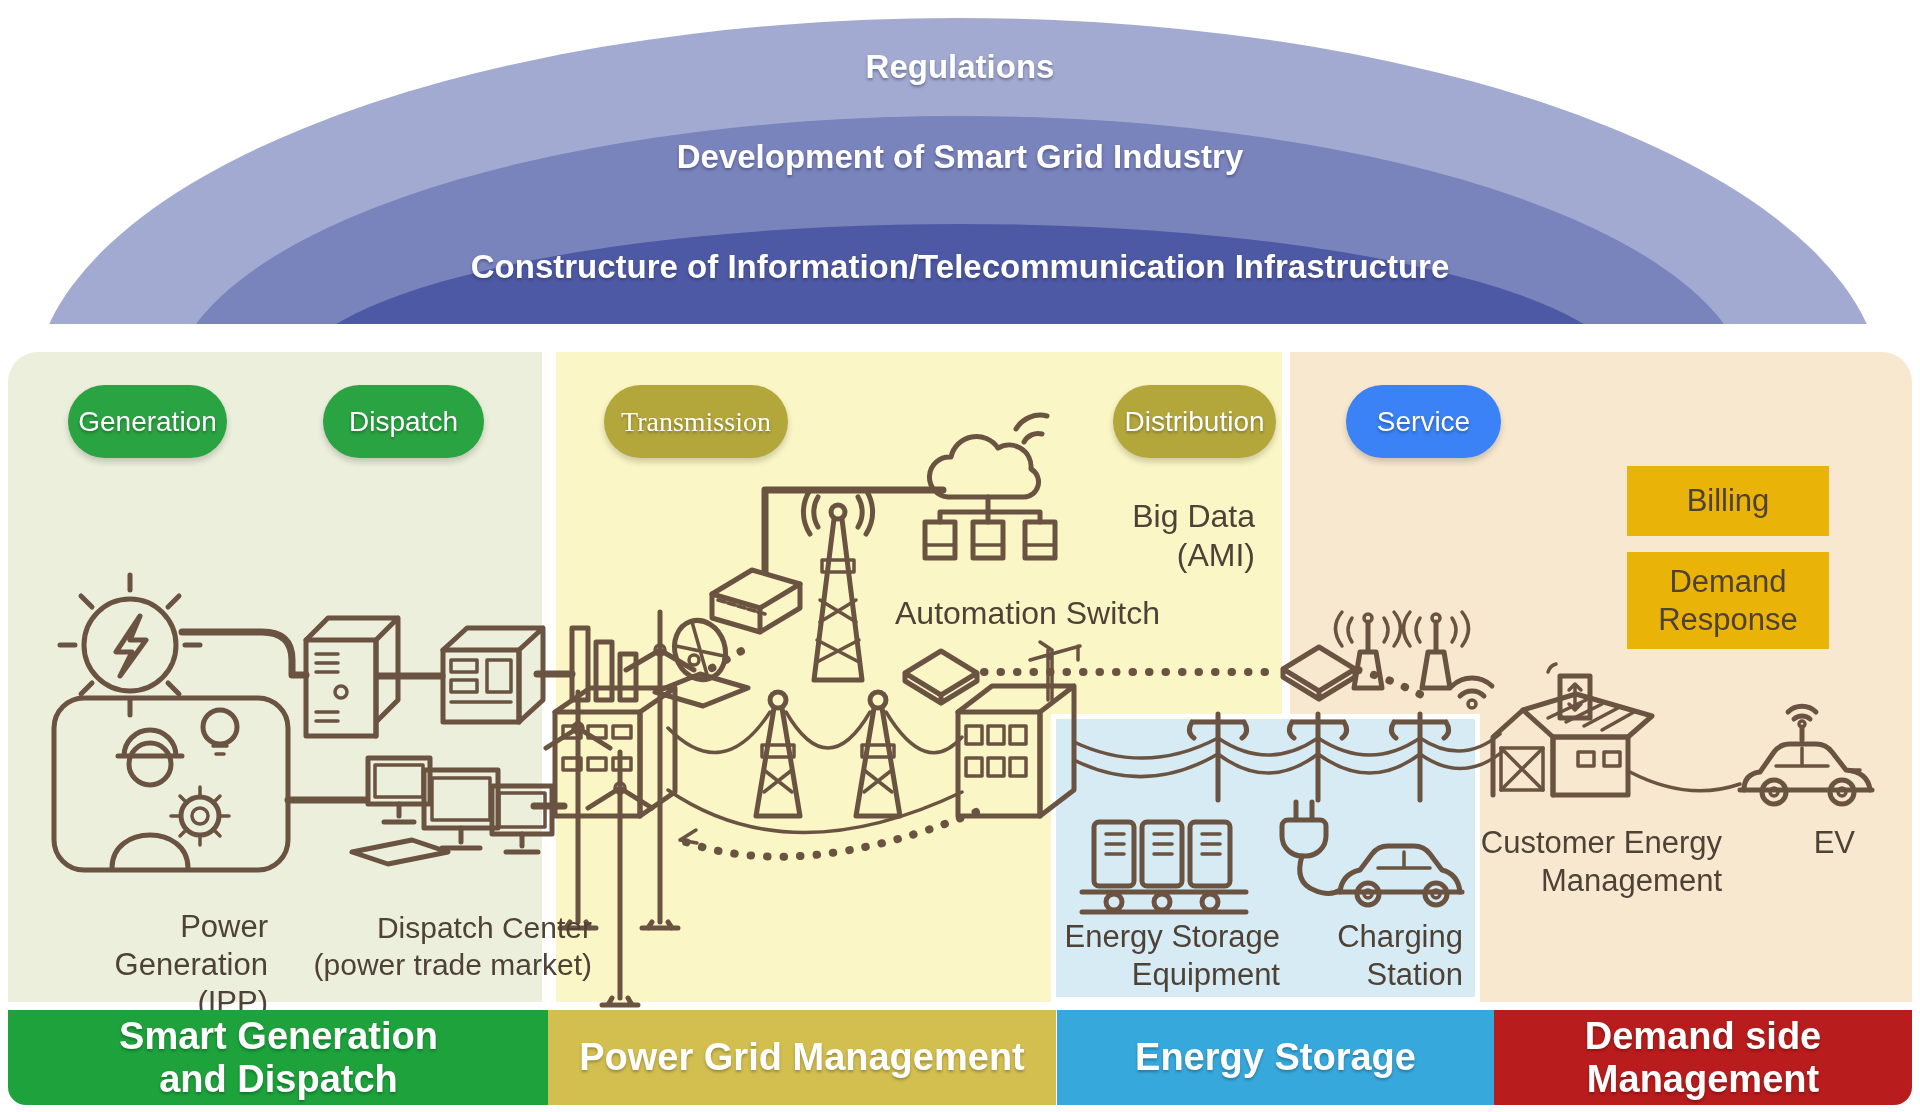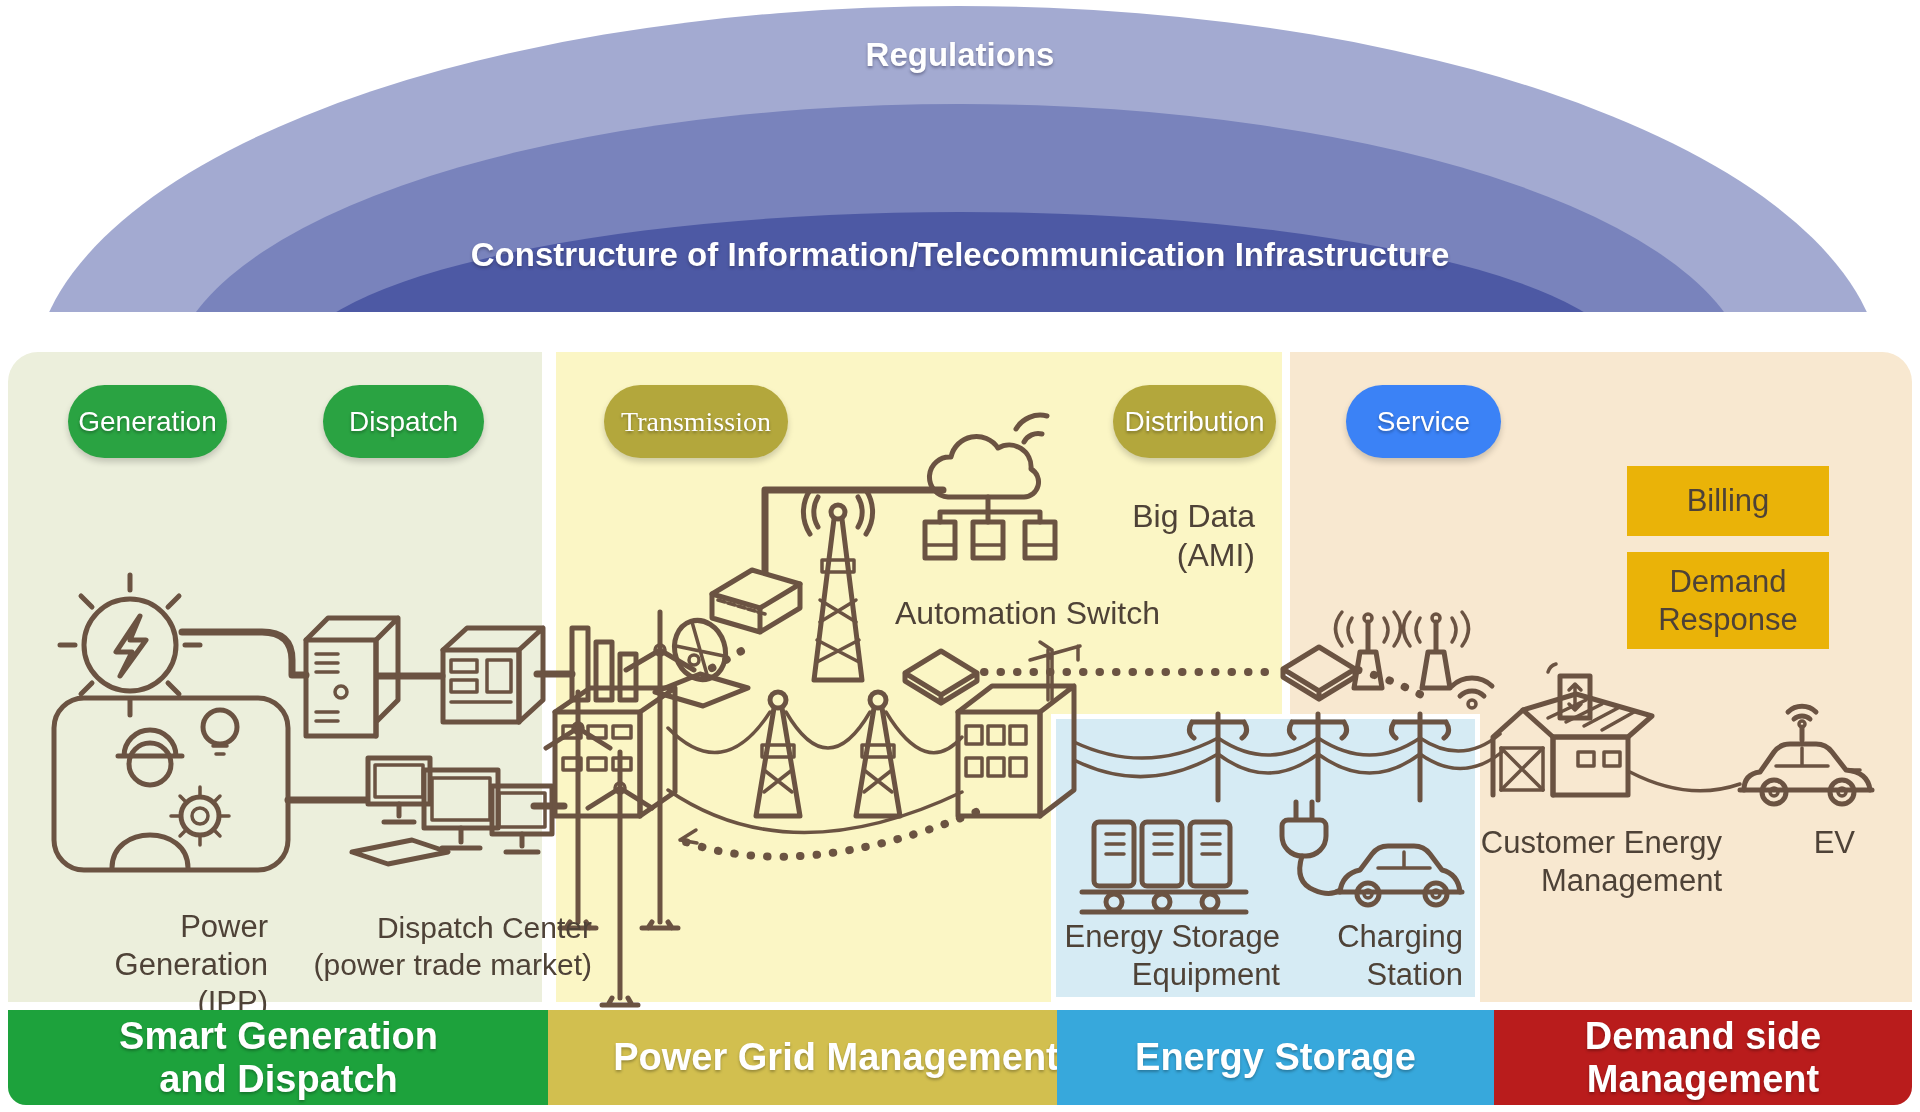--- a/index.html
+++ b/index.html
@@ -1,20 +1,20 @@
 <!DOCTYPE html>
 <html><head>
 <meta charset="utf-8">
 <style>
   html,body{margin:0;padding:0;background:#fff;}
   .canvas{position:relative;width:1920px;height:1112px;background:#ffffff;overflow:hidden;
           font-family:"Liberation Sans", sans-serif;}
 
   
-  .arc-zone{position:absolute;left:0;top:0;width:1920px;height:312px;overflow:hidden;}
+  .arc-zone{position:absolute;left:0;top:12px;width:1920px;height:312px;overflow:hidden;}
   .arc{position:absolute;border-radius:50%;}
   .arc-outer{left:33px;top:6px;width:1850px;height:752px;background:#a3aad1;}
   .arc-middle{left:170px;top:104px;width:1580px;height:558px;background:#7983bc;}
   .arc-inner{left:290px;top:212px;width:1340px;height:315px;background:#4d59a4;}
   .arc-label{position:absolute;left:0;width:1920px;text-align:center;color:#fff;
              font-weight:bold;font-size:33px;text-shadow:0 2px 3px rgba(40,40,70,.45);}
 
   
   .white-under{position:absolute;left:0;top:352px;width:1920px;height:760px;background:#fff;}
   .panel{position:absolute;top:352px;height:650px;}
@@ -46,40 +46,41 @@
              display:flex;align-items:center;justify-content:center;font-size:31px;
              line-height:1.2;text-align:center;white-space:pre-line;}
   .box-billing{top:466px;height:70px;}
   .box-demand{top:552px;height:97px;}
 
   
   .bar{position:absolute;top:1010px;height:95px;color:#fff;font-weight:bold;font-size:38px;
        display:flex;align-items:center;justify-content:center;text-align:center;
        line-height:1.12;white-space:pre-line;text-shadow:0 2px 3px rgba(0,0,0,.28);}
   .bar-green{left:8px;width:541px;background:#1da23c;border-radius:0 0 0 18px;}
-  .bar-olive{left:548px;width:508px;background:#d2bf4f;padding-left:34px;}
+  .bar-olive{left:548px;width:508px;background:#d2bf4f;}
   .bar-blue{left:1057px;width:437px;background:#37a8dc;}
   .bar-orange{left:1494px;width:418px;background:#b91c1c;border-radius:0 0 18px 0;}
 
   svg.art{position:absolute;left:0;top:0;pointer-events:none;}
   .stroke{fill:none;stroke:#6b5342;stroke-width:5;stroke-linecap:round;stroke-linejoin:round;}
   .thin{stroke-width:3.5;}
   .thick{stroke-width:7;}
   .dots{fill:none;stroke:#6b5342;stroke-width:8;stroke-linecap:round;stroke-dasharray:0.5 16;}
 </style>
 </head>
 <body>
 
 <div class="canvas">
 
   <div class="arc-zone">
     <div class="arc arc-outer"></div>
     <div class="arc arc-middle"></div>
     <div class="arc arc-inner"></div>
     <div class="arc-label" style="top:36px">Regulations</div>
+    <div class="arc-label" style="top:126px">Development of Smart Grid Industry</div>
     <div class="arc-label" style="top:236px">Constructure of Information/Telecommunication Infrastructure</div>
   </div>
 
   <div class="white-under"></div>
 
   <div class="panel panel-green"></div>
   <div class="panel panel-yellow"></div>
   <div class="panel panel-orange"></div>
   <div class="box-blue"></div>
 

